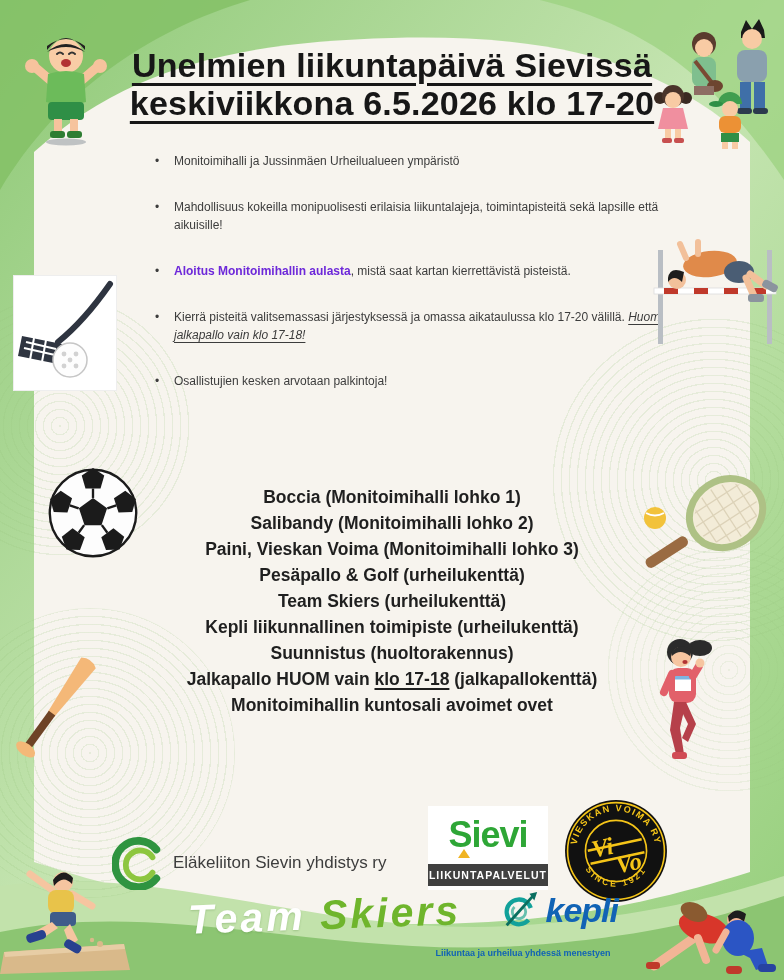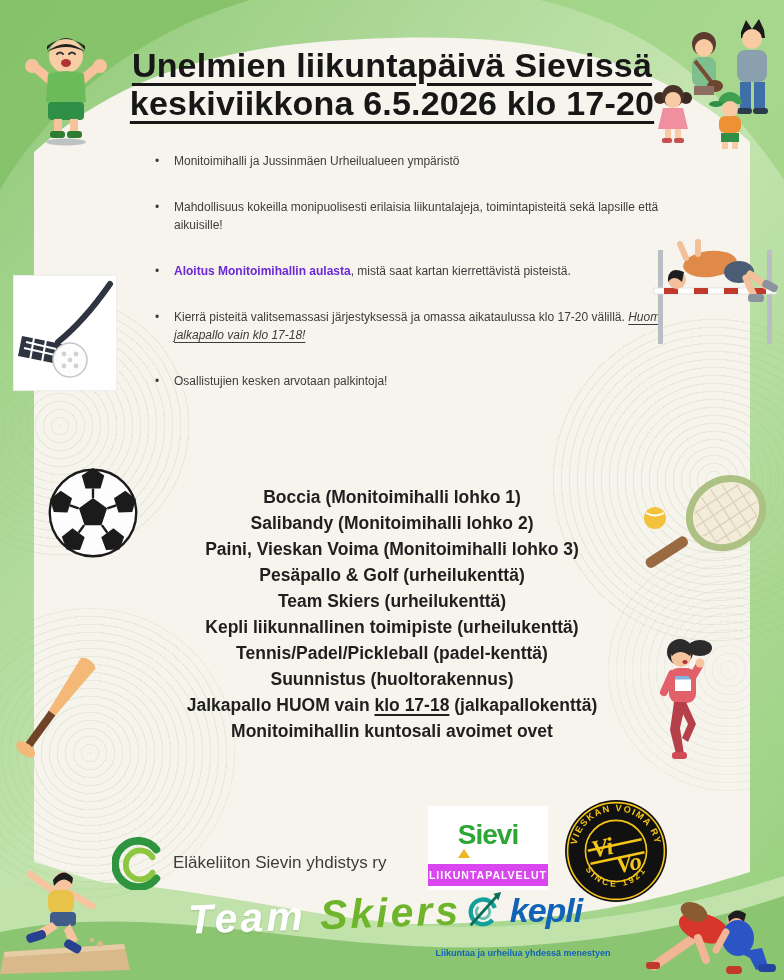--- a/index.html
+++ b/index.html
@@ -48,29 +48,29 @@
   .ill-runner{left:644px;top:630px;width:86px;height:138px;}
   .ill-longjump{left:0px;top:860px;width:134px;height:120px;}
   .ill-wrestlers{left:646px;top:890px;width:138px;height:90px;}
 
   
   .logo{position:absolute;}
   .logo-elake{left:112px;top:836px;display:flex;align-items:center;gap:7px;}
   .logo-elake .lbl{font-size:17px;color:#3d3d3d;}
   .logo-sisu{left:344px;top:801px;width:72px;height:102px;}
   .logo-sievi{left:428px;top:806px;width:120px;height:84px;background:#fff;text-align:center;}
-  .sievi-name{position:relative;display:block;font-size:28px;font-weight:800;color:#2ea636;line-height:58px;letter-spacing:-1px;}
+  .sievi-name{position:relative;display:block;font-size:36px;font-weight:800;color:#2ea636;line-height:58px;letter-spacing:-1px;}
   .sievi-tri{position:absolute;left:30px;bottom:6px;width:0;height:0;border-left:6px solid transparent;border-right:6px solid transparent;border-bottom:9px solid #f0b423;}
-  .sievi-band{display:block;height:22px;background:#d946ef;color:#fff;font-size:10.5px;font-weight:700;letter-spacing:1px;line-height:22px;}
+  .sievi-band{display:block;height:22px;background:#404040;color:#fff;font-size:10.5px;font-weight:700;letter-spacing:1px;line-height:22px;}
   .logo-vivo{left:563px;top:798px;width:106px;height:106px;}
   .logo-skiers{left:188px;top:892px;font-size:41px;font-weight:800;font-style:italic;letter-spacing:3px;transform:rotate(-2deg);white-space:nowrap;}
   .sk1{color:#ffffff;text-shadow:0 1px 2px rgba(60,110,40,.25);}
   .sk2{color:#6fb52c;}
   .logo-kepli{left:428px;top:890px;width:190px;text-align:center;}
-  .kepli-row{display:flex;align-items:center;justify-content:center;gap:6px;}
+  .kepli-row{display:flex;align-items:center;justify-content:flex-end;gap:6px;}
   .kepli-name{font-size:34px;font-weight:800;font-style:italic;color:#1163b5;letter-spacing:-1px;}
   .kepli-tag{font-size:9px;font-weight:700;color:#1163b5;margin-top:18px;white-space:nowrap;}
 </style>
 </head>
 <body>
 
 <div class="poster">
 
   <svg id="bg" viewBox="0 0 784 980" preserveAspectRatio="none">
     <defs>
@@ -106,21 +106,20 @@
     <li><span>Osallistujien kesken arvotaan palkintoja!</span></li>
   </ul>
 
   <div class="activities">
       <div>Boccia (Monitoimihalli lohko 1)</div>
       <div>Salibandy (Monitoimihalli lohko 2)</div>
       <div>Paini, Vieskan Voima (Monitoimihalli lohko 3)</div>
       <div>Pesäpallo &amp; Golf (urheilukenttä)</div>
       <div>Team Skiers (urheilukenttä)</div>
       <div>Kepli liikunnallinen toimipiste (urheilukenttä)</div>
-      <div>Tennis/Padel/Pickleball (padel-kenttä)</div>
       <div>Suunnistus (huoltorakennus)</div>
       <div>Jalkapallo HUOM vain <span class="uline2">klo 17-18</span> (jalkapallokenttä)</div>
       <div>Monitoimihallin kuntosali avoimet ovet</div>
     </div>
 
   <div class="ill ill-boy">
     <svg viewBox="0 0 104 128" width="104" height="128">
       <ellipse cx="52" cy="120" rx="20" ry="3.5" fill="#9aa0a6" opacity="0.6"></ellipse>
       <line x1="22" y1="46" x2="36" y2="58" stroke="#f6c39d" stroke-width="9" stroke-linecap="round"></line>
       <line x1="82" y1="46" x2="68" y2="58" stroke="#f6c39d" stroke-width="9" stroke-linecap="round"></line>

